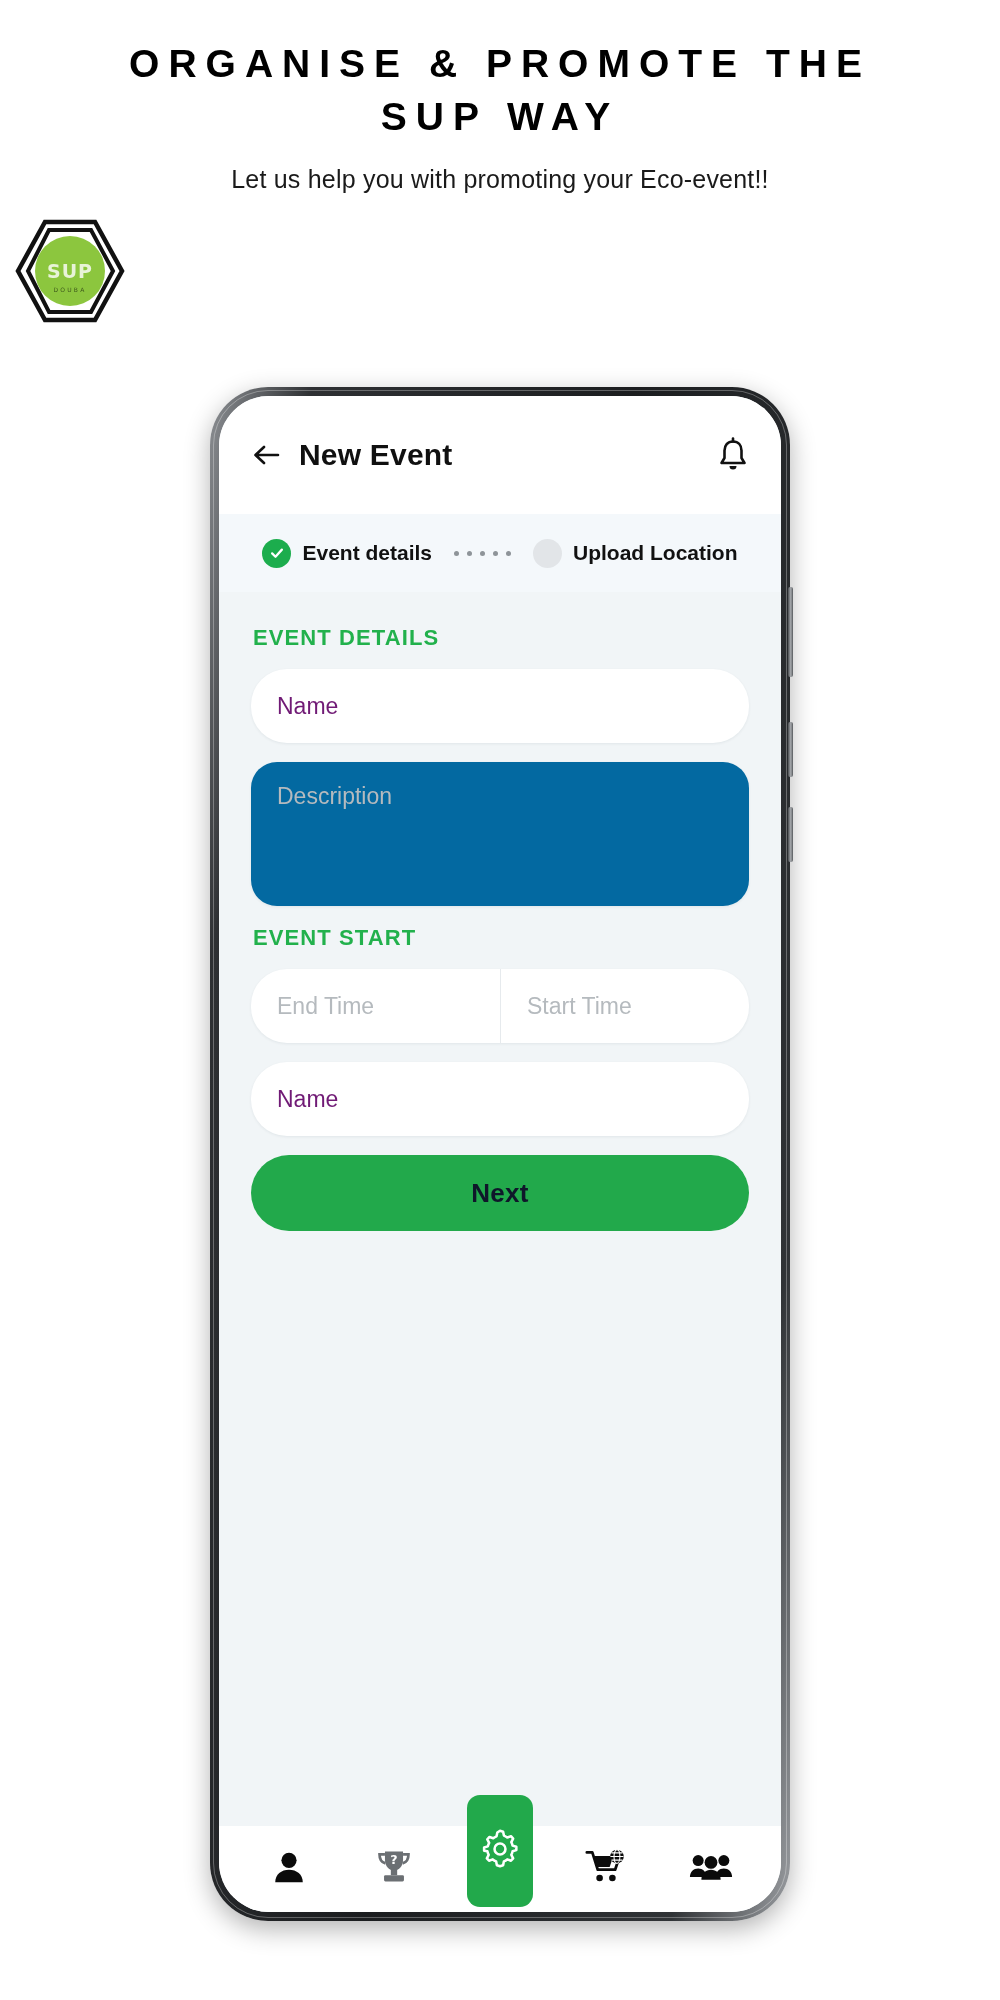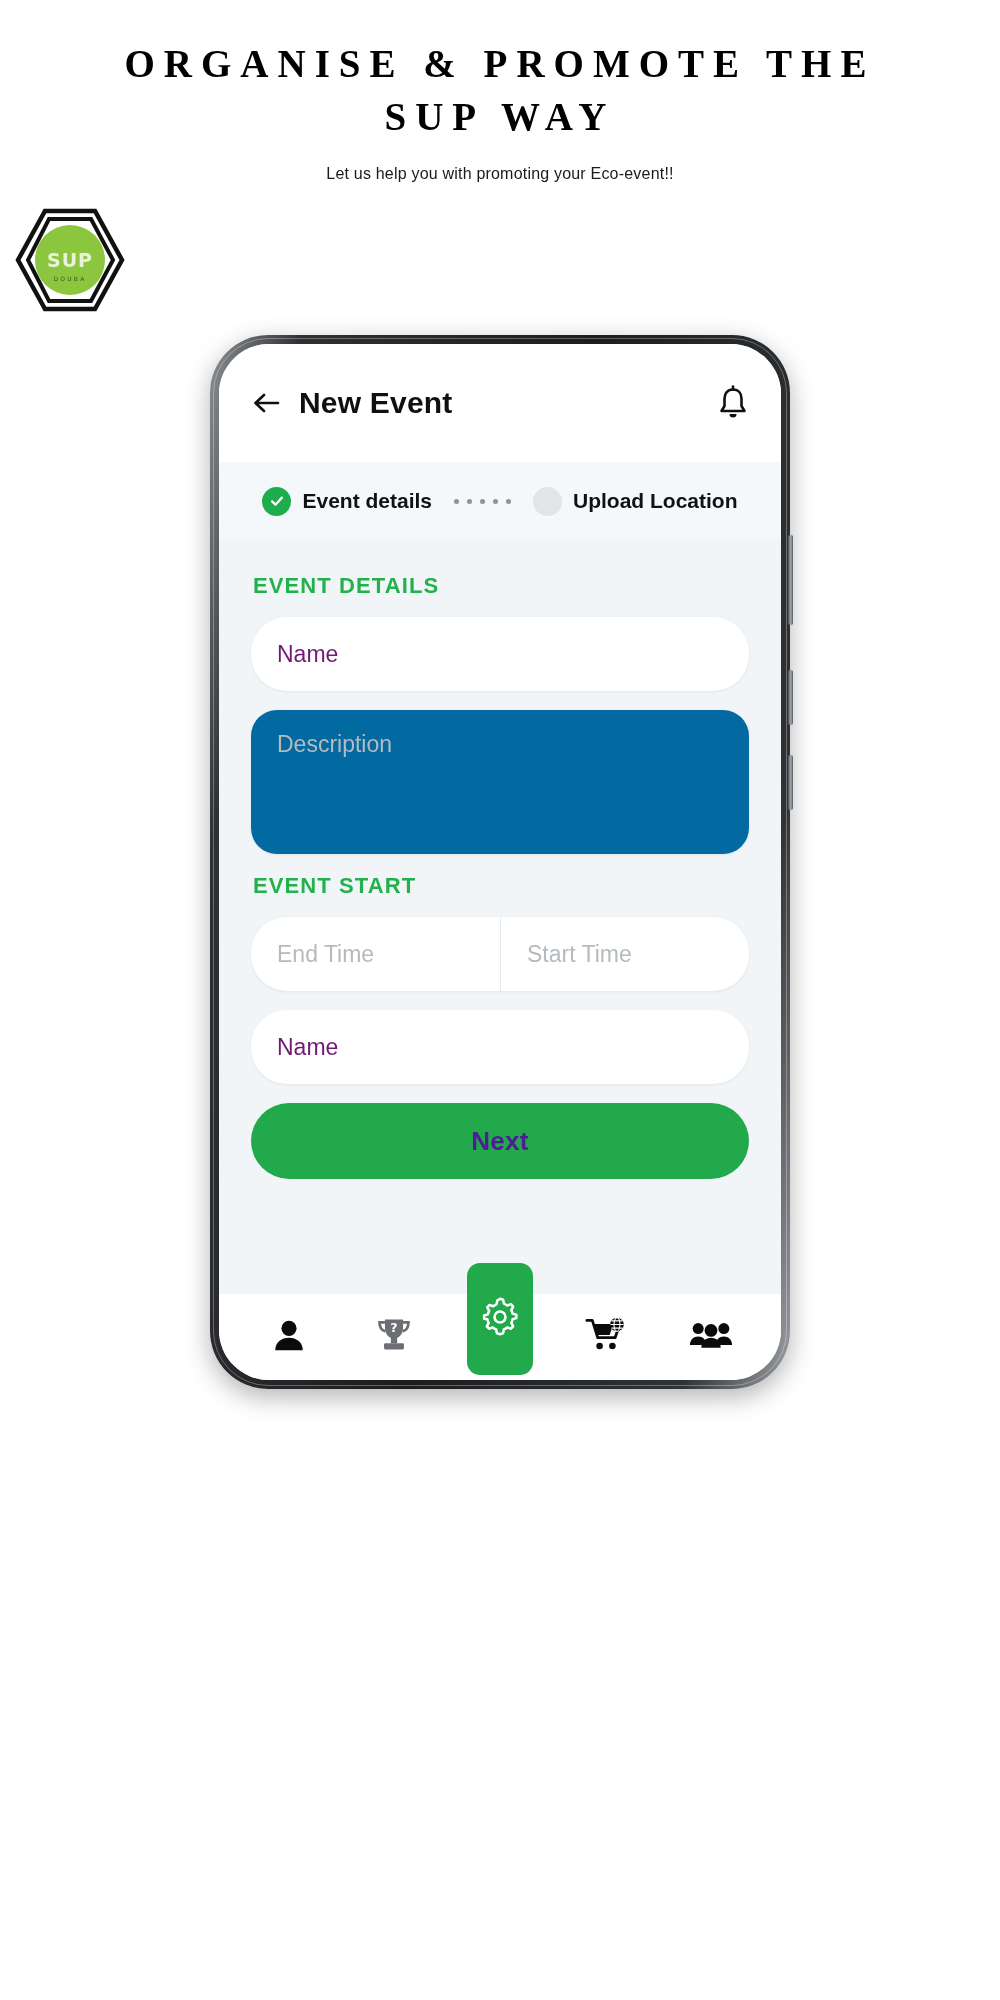--- a/index.html
+++ b/index.html
@@ -9,32 +9,32 @@
     font-family: "Liberation Sans", sans-serif;
     overflow: hidden;
   }
 
   
   .promo {
     padding-top: 38px;
     text-align: center;
   }
   .promo-title {
-    font-family: Liberation Serif, serif;
+    font-family: Liberation Sans, sans-serif;
     font-weight: 700;
     font-size: 39px;
     letter-spacing: 9px;
     line-height: 1.35;
     color: #000000;
     max-width: 780px;
     margin: 0 auto;
   }
   .promo-sub {
     margin-top: 22px;
-    font-size: 16px;
+    font-size: 25px;
     color: #1a1a1a;
     font-family: "Liberation Sans", sans-serif;
     letter-spacing: .2px;
   }
 
   
   .logo-wrap {
     margin-top: 22px;
     display: flex;
     justify-content: flex-start;
@@ -45,25 +45,26 @@
 
   
   .phone-area {
     margin-top: 20px;
     display: flex;
     justify-content: center;
   }
   .phone {
     position: relative;
     width: 580px;
-    height: 1054px;
+    height: 1534px;
     border-radius: 58px;
     background: linear-gradient(100deg,#8d9094 0%, #2e3033 12%, #1b1d1f 50%, #303336 86%, #9a9da1 100%);
     padding: 9px;
     box-shadow: 0 8px 26px rgba(0,0,0,.30);
+    margin-top: 41px;
   }
   .phone::after{
     content:"";
     position:absolute; inset:3px;
     border-radius:55px;
     border:1.5px solid rgba(255,255,255,.30);
     pointer-events:none;
   }
   .screen {
     position: relative;
@@ -193,21 +194,21 @@
     padding: 0 26px;
   }
   .time-cell + .time-cell { border-left: 1.5px solid #e6eaed; }
   .time-cell .ph { color: #b5babe; font-size: 23px; }
 
   .next-btn {
     margin-top: 12px;
     height: 76px;
     border-radius: 38px;
     background: #22a94b;
-    color: #4c1d95;
+    color: #0f172a;
     font-size: 26px;
     font-weight: 700;
     display: flex;
     align-items: center;
     justify-content: center;
     letter-spacing: .3px;
     border: none;
     width: 100%;
     font-family: "Liberation Sans", sans-serif;
   }

